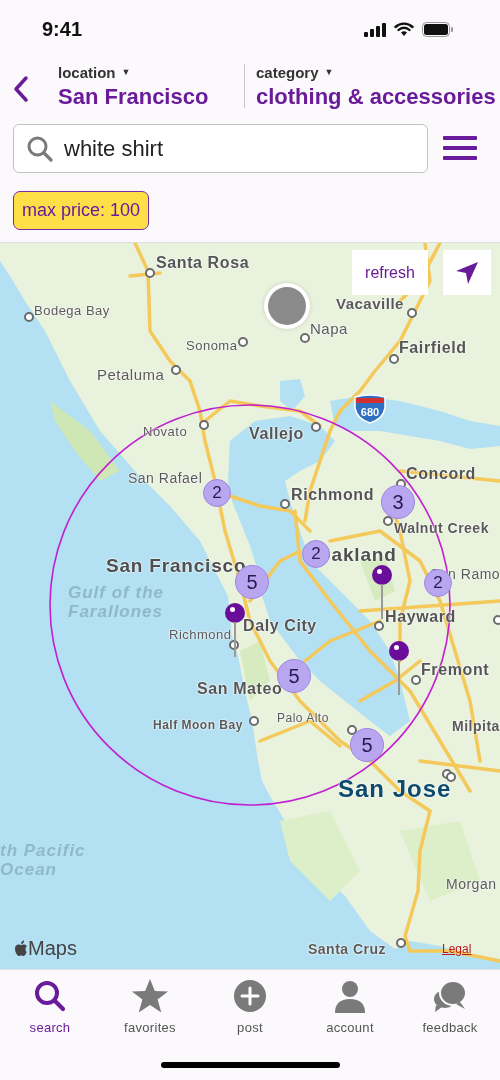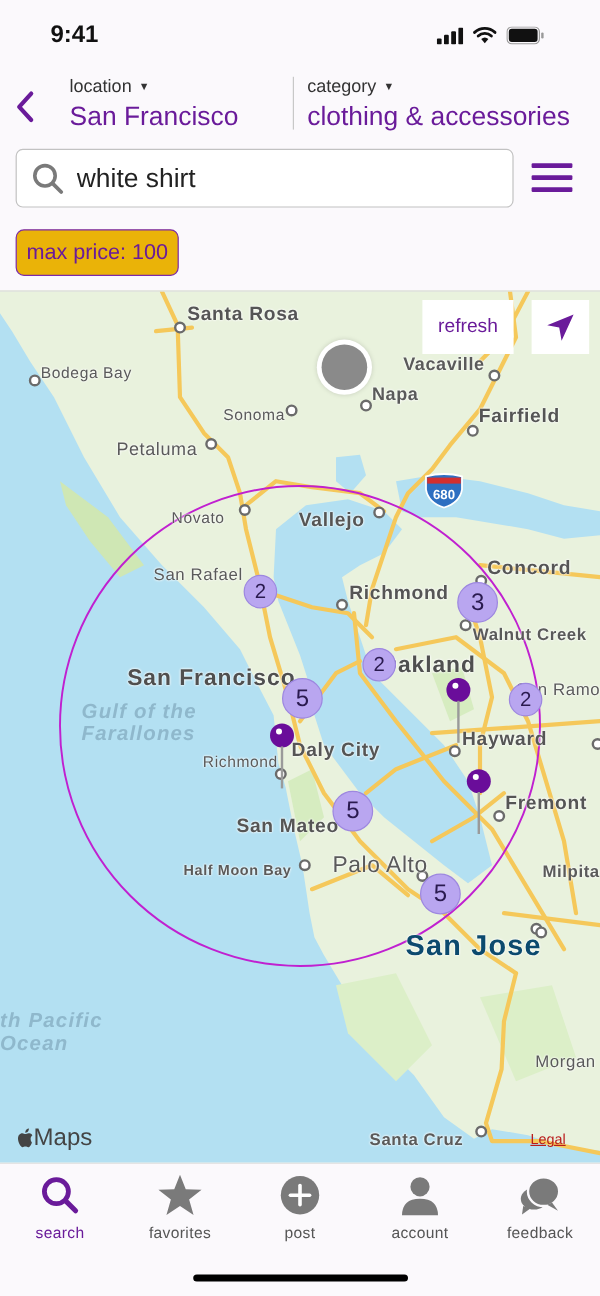--- a/index.html
+++ b/index.html
@@ -7,36 +7,36 @@
   .screen { position: relative; width: 500px; height: 1080px; background: #fbf9fc; }
 
   
   .status-bar { position: absolute; left: 0; top: 0; width: 500px; height: 60px; }
   .status-time { position: absolute; left: 42px; top: 18px; font-size: 20px; font-weight: bold; color: #111; }
   .status-icons { position: absolute; right: 46px; top: 22px; display: flex; align-items: center; gap: 8px; }
 
   
   .nav { position: absolute; left: 0; top: 60px; width: 500px; height: 58px; }
   .back-btn { position: absolute; left: 6px; top: 10px; width: 30px; height: 38px; display: flex; align-items: center; justify-content: center; cursor: pointer; }
-  .nav-col { position: absolute; top: 2px; cursor: pointer; }
+  .nav-col { position: absolute; top: 2px; cursor: pointer; font-weight: bold; }
   .nav-col.location { left: 58px; width: 180px; }
   .nav-col.category { left: 256px; width: 244px; }
   .nav-label { font-size: 15px; color: #333; display: flex; align-items: center; gap: 6px; height: 20px; }
   .nav-label .caret { font-size: 9px; color: #333; }
   .nav-value { font-size: 22px; color: #6a1b9a; margin-top: 2px; white-space: nowrap; overflow: hidden; text-overflow: ellipsis; }
   .nav-divider { position: absolute; left: 244px; top: 4px; width: 1px; height: 44px; background: #c8c8c8; }
 
   
   .search-box { position: absolute; left: 13px; top: 124px; width: 415px; height: 49px; border: 1.5px solid #c2c2c2; border-radius: 6px; background: #fff; display: flex; align-items: center; }
   .search-box .search-icon { margin-left: 12px; width: 28px; height: 28px; }
   .search-input { border: none; outline: none; background: transparent; font-size: 22px; color: #222; margin-left: 10px; width: 340px; font-family: "Liberation Sans", sans-serif; }
   .menu-btn { position: absolute; left: 443px; top: 136px; width: 34px; height: 28px; cursor: pointer; }
   .menu-btn span { display: block; height: 4px; background: #6a1b9a; border-radius: 1px; margin-bottom: 6px; }
 
-  .filter-chip { position: absolute; left: 13px; top: 191px; height: 39px; padding: 0 8px; border: 1.5px solid #7b2aa8; border-radius: 7px; background: #eab308; color: #6a1b9a; font-size: 18px; display: flex; align-items: center; cursor: pointer; }
+  .filter-chip { position: absolute; left: 13px; top: 191px; height: 39px; padding: 0 8px; border: 1.5px solid #7b2aa8; border-radius: 7px; background: #fde047; color: #6a1b9a; font-size: 18px; display: flex; align-items: center; cursor: pointer; }
 
   
   .map { position: absolute; left: 0; top: 242px; width: 500px; height: 727px; overflow: hidden; background: #e9f2dd; border-top: 1px solid #ddd; }
   .map svg.base { position: absolute; left: 0; top: 0; }
   .map-label { position: absolute; color: #555; font-weight: bold; white-space: nowrap; text-shadow: 0 0 2px #fff, 0 0 2px #fff; }
   .map-label.small { font-size: 13px; font-weight: normal; letter-spacing: 0.5px; color: #5a5a5a; }
   .map-label.medium { font-size: 16px; letter-spacing: 0.6px; }
   .map-label.large { font-size: 19px; letter-spacing: 0.8px; color: #4f4f4f; }
   .map-label.xl { font-size: 24px; letter-spacing: 1px; color: #0c4a6e; }
   .map-label.water { color: #8fb8cc; font-style: italic; font-size: 17px; font-weight: bold; letter-spacing: 1px; text-shadow: none; line-height: 19px; }
@@ -190,21 +190,21 @@
     <div class="city-dot" style="left:249px;top:473px"></div>
     <div class="city-dot" style="left:347px;top:482px"></div>
     <div class="city-dot" style="left:442px;top:526px"></div>
     <div class="city-dot" style="left:446px;top:529px"></div>
     <div class="city-dot" style="left:396px;top:695px"></div>
     <div class="city-dot" style="left:493px;top:372px"></div>
 
     <div class="map-label medium" style="left:156px;top:11px">Santa Rosa</div>
     <div class="map-label small" style="left:34px;top:60px">Bodega Bay</div>
     <div class="map-label small" style="left:336px;top:52px;font-size:15px;font-weight:bold">Vacaville</div>
-    <div class="map-label small" style="left:310px;top:77px;font-size:15px;font-weight:bold">Napa</div>
+    <div class="map-label small" style="left:310px;top:77px;font-size:15px;font-weight:normal">Napa</div>
     <div class="map-label small" style="left:186px;top:95px">Sonoma</div>
     <div class="map-label medium" style="left:399px;top:96px">Fairfield</div>
     <div class="map-label small" style="left:97px;top:123px;font-size:15px">Petaluma</div>
     <div class="map-label small" style="left:143px;top:181px">Novato</div>
     <div class="map-label medium" style="left:249px;top:182px">Vallejo</div>
     <div class="map-label medium" style="left:406px;top:222px">Concord</div>
     <div class="map-label small" style="left:128px;top:227px;font-size:14px">San Rafael</div>
     <div class="map-label medium" style="left:291px;top:243px">Richmond</div>
     <div class="map-label small" style="left:394px;top:277px;font-size:14px;font-weight:bold">Walnut Creek</div>
     <div class="map-label large" style="left:106px;top:312px">San Francisco</div>
@@ -213,21 +213,21 @@
     <div class="map-label water" style="left:68px;top:340px">
       <div>Gulf of the</div>
       <div>Farallones</div>
     </div>
     <div class="map-label small" style="left:169px;top:384px">Richmond</div>
     <div class="map-label medium" style="left:243px;top:374px">Daly City</div>
     <div class="map-label medium" style="left:385px;top:365px">Hayward</div>
     <div class="map-label medium" style="left:421px;top:418px">Fremont</div>
     <div class="map-label medium" style="left:197px;top:437px">San Mateo</div>
     <div class="map-label small" style="left:153px;top:475px;font-size:12px;font-weight:bold">Half Moon Bay</div>
-    <div class="map-label small" style="left:277px;top:468px;font-size:19px">Palo Alto</div>
+    <div class="map-label small" style="left:277px;top:468px;font-size:12px">Palo Alto</div>
     <div class="map-label small" style="left:452px;top:475px;font-size:14px;font-weight:bold">Milpitas</div>
     <div class="map-label xl" style="left:338px;top:532px">San Jose</div>
     <div class="map-label water" style="left:0px;top:598px">
       <div>th Pacific</div>
       <div>Ocean</div>
     </div>
     <div class="map-label small" style="left:446px;top:633px;font-size:14px">Morgan</div>
     <div class="map-label small" style="left:308px;top:698px;font-size:14px;font-weight:bold">Santa Cruz</div>
 
     <svg class="shield" style="top:151px" viewBox="0 0 34 30">

